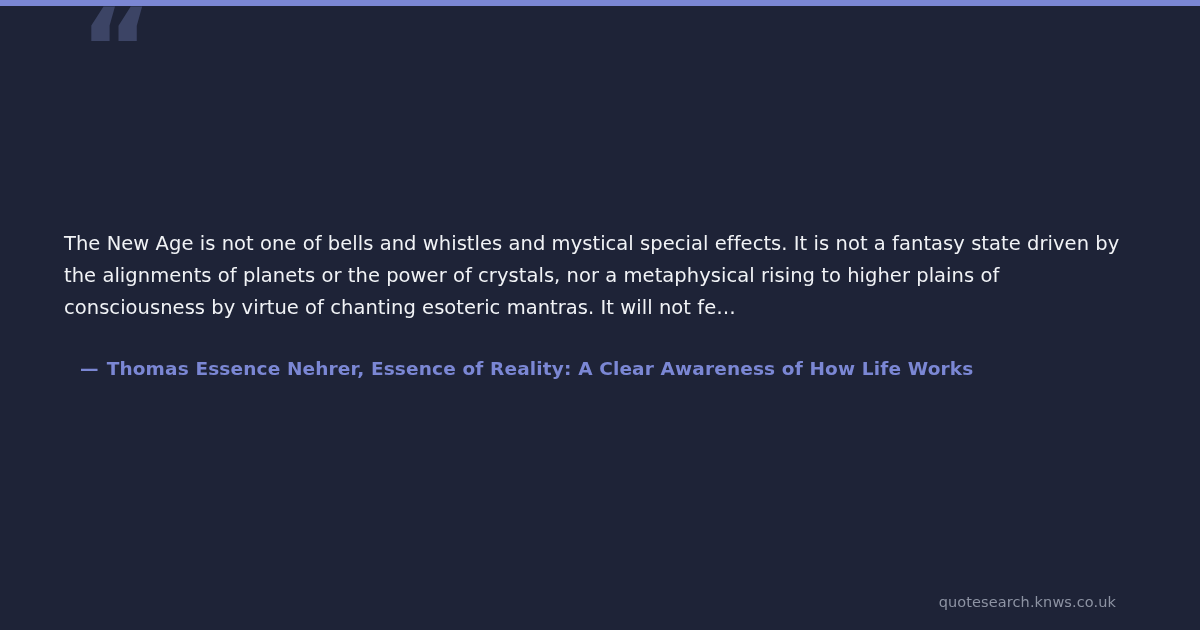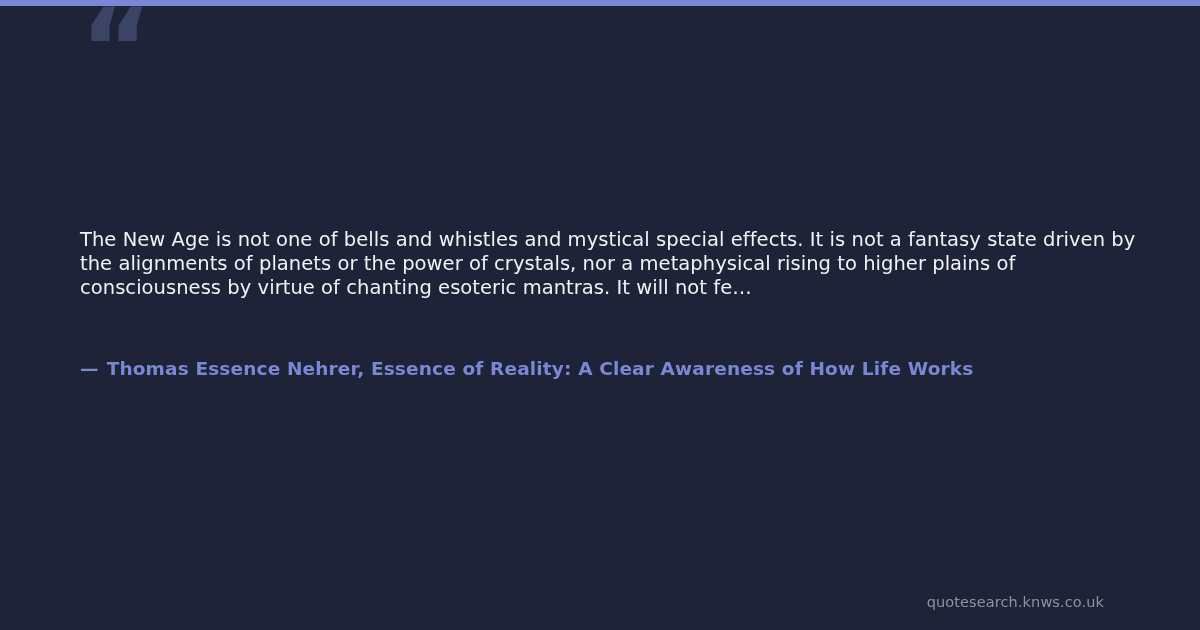--- a/index.html
+++ b/index.html
@@ -45,25 +45,25 @@
     font-weight: 700;
     line-height: 1;
     color: #3c4465;
     letter-spacing: -2px;
     user-select: none;
   }
 
   
   .quote-body {
     position: absolute;
-    left: 80px;
+    left: 64px;
     top: 228px;
     width: 1060px;
     font-size: 19.5px;
-    line-height: 24px;
+    line-height: 32px;
     color: #f1f3f6;
     font-weight: 400;
     letter-spacing: 0.05px;
     white-space: pre-wrap;
   }
 
   
   .attribution {
     position: absolute;
     left: 80px;
@@ -77,21 +77,21 @@
     overflow: hidden;
     letter-spacing: 0.15px;
   }
   .attribution .dash {
     margin-right: 8px;
   }
 
   
   .footer {
     position: absolute;
-    right: 96px;
+    right: 84px;
     bottom: 20px;
     font-size: 14.5px;
     color: #8d93a3;
     letter-spacing: 0.1px;
     text-align: right;
   }
 </style>
 </head>
 <body>
 

